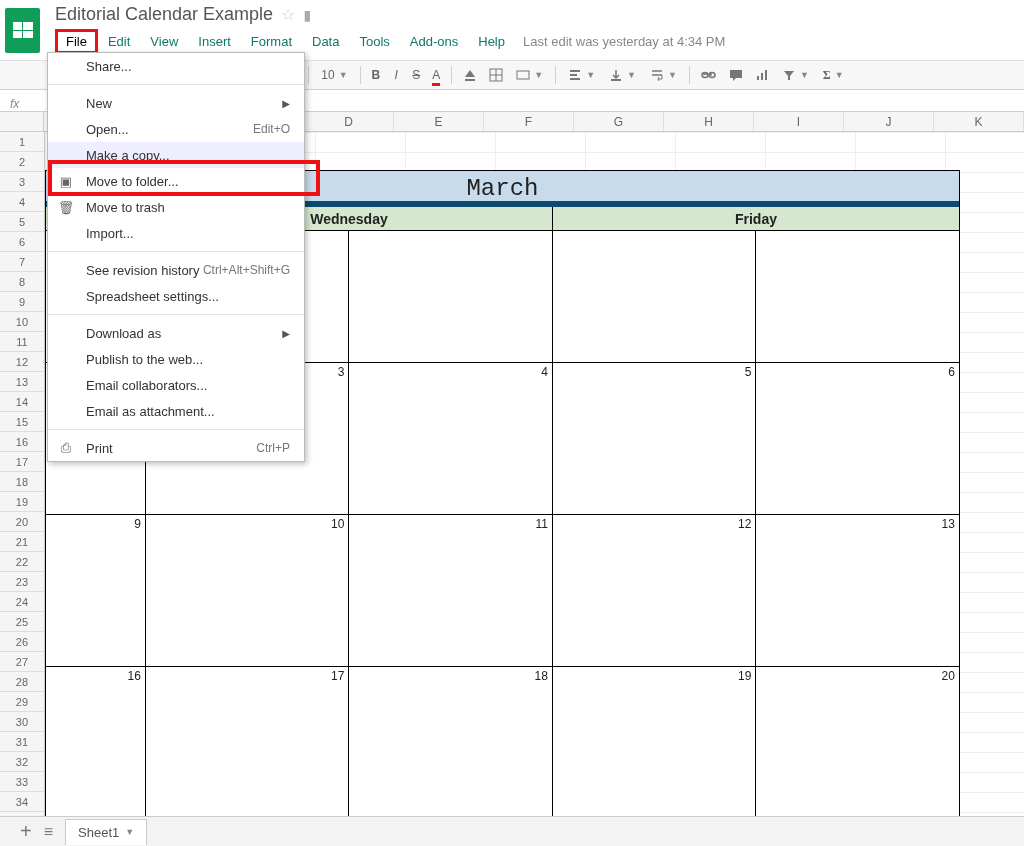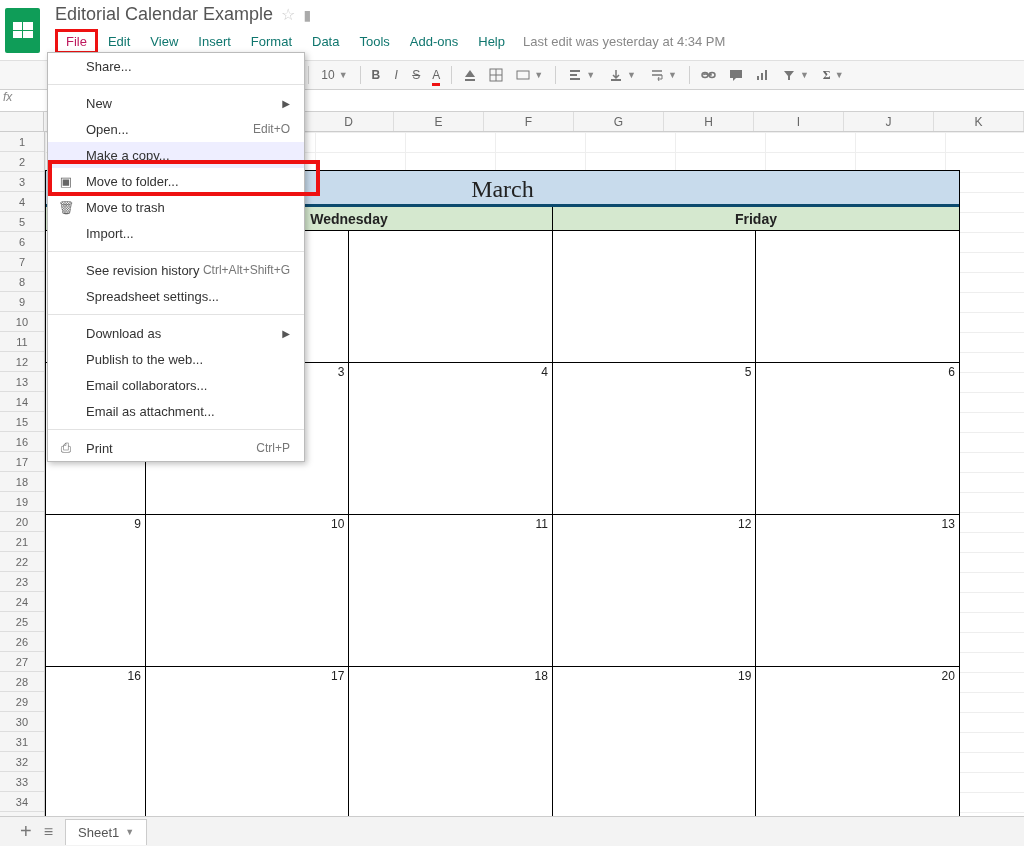--- a/index.html
+++ b/index.html
@@ -29,39 +29,39 @@
   .title-area { padding:4px 10px 0 10px; flex:1; }
   .doc-title { font-size:18px; color:#555; display:flex; align-items:center; gap:8px; }
   .star { color:#ccc; font-size:16px; }
   .folder { color:#aaa; font-size:14px; }
   .menubar { display:flex; gap:0; margin-top:4px; align-items:center; }
   .menubar-item {
     padding:4px 10px; color:#0f766e; cursor:default;
   }
   .last-edit { color:#888; margin-left:8px; }
   .file-box {
-    border:3px solid #e11; padding:2px 8px; color:#be185d;
+    border:3px solid #e11; padding:2px 8px; color:#000000;
     margin-right:0;
   }
 
   .toolbar {
     height:30px; border-top:1px solid #e0e0e0; border-bottom:1px solid #d0d0d0;
     display:flex; align-items:center; padding:0 6px; gap:2px;
     background:#f7f7f7; color:#666; font-size:12px;
     position:relative;
   }
   .tbtn { padding:3px 5px; min-width:18px; text-align:center; }
   .tsep { width:1px; height:18px; background:#d0d0d0; margin:0 4px; }
   .tsel { display:flex; align-items:center; gap:4px; padding:3px 6px; }
   .caret { font-size:9px; color:#888; }
   .tbtn svg, .tsel svg { display:block; }
 
   .fx-row {
-    height:22px; border-bottom:1px solid #d0d0d0; display:flex; align-items:flex-start;
-    padding-left:3px; color:#888; font-style:italic; font-size:12px;
+    height:22px; border-bottom:1px solid #d0d0d0; display:flex; align-items:flex-end;
+    padding-left:10px; color:#888; font-style:italic; font-size:12px;
   }
 
   .sheet-area { position:relative; width:1024px; }
   .col-headers {
     display:flex; height:20px; background:#f5f5f5; border-bottom:1px solid #ccc;
     font-size:12px; color:#666;
   }
   .corner { width:45px; border-right:1px solid #ccc; background:#f5f5f5; }
   .col-h {
     border-right:1px solid #ddd; text-align:center; line-height:20px;
@@ -82,22 +82,22 @@
       linear-gradient(to bottom, #eee 1px, transparent 1px);
     background-size: 90px 20px;
   }
 
   .calendar {
     position:absolute; left:0; top:38px; 
     width:915px;
     border:1px solid #000;
   }
   .cal-title {
-    height:36px; background:#c8dbec; border-bottom:3px solid #0c4a6e;
-    text-align:center; font-size:24px; line-height:36px; font-family:Liberation Serif, serif;
+    height:36px; background:#c8dbec; border-bottom:6px solid #0c4a6e;
+    text-align:center; font-size:24px; line-height:36px; font-family:Liberation Mono, monospace;
   }
   .cal-days {
     display:flex; height:24px; background:#d5e8cf; border-bottom:1px solid #000;
   }
   .cal-days div {
     flex:1; border-right:1px solid #000; text-align:center; font-weight:bold;
     font-size:14px; line-height:24px;
   }
   .cal-days div:last-child { border-right:none; }
   .cal-body { }

